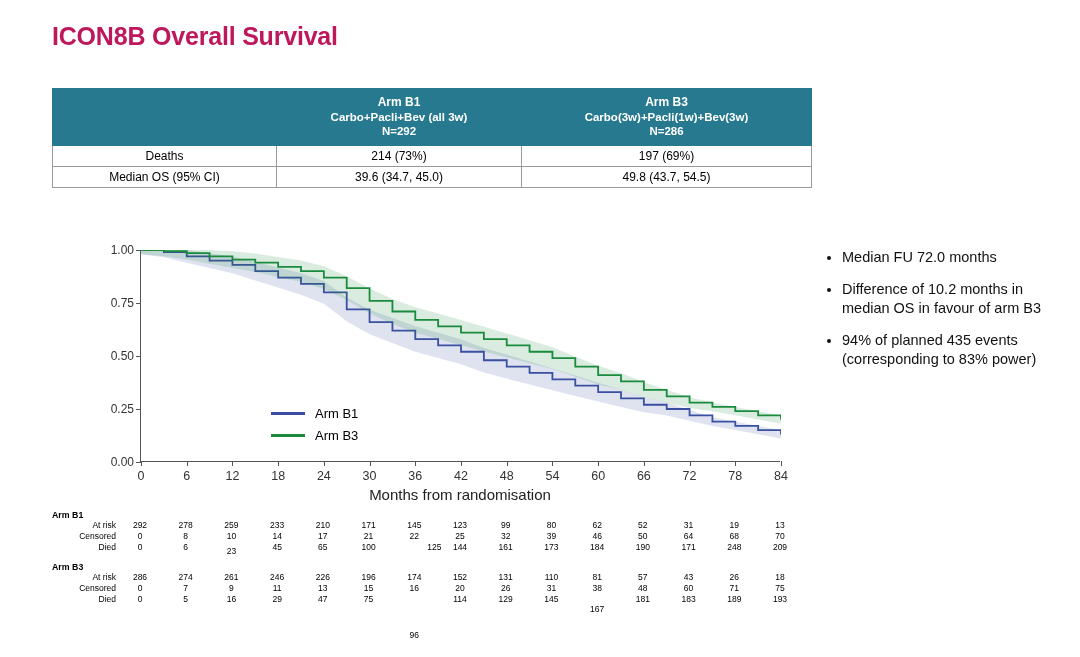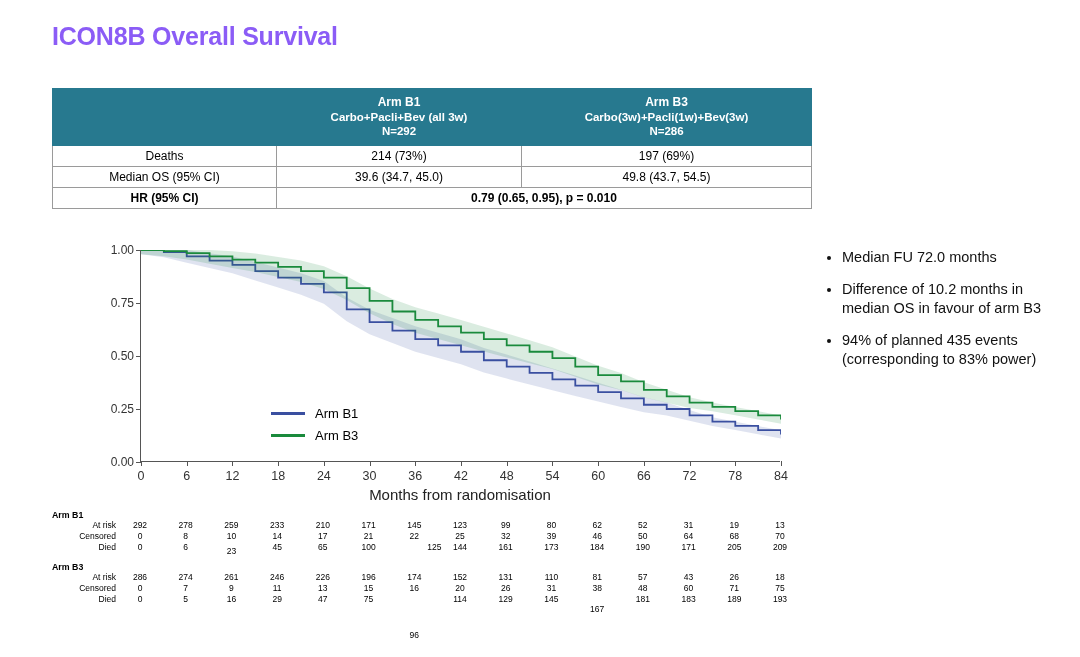--- a/index.html
+++ b/index.html
@@ -20,21 +20,21 @@
     left: 0; top: 0;
     width: 1080px;
     height: 657px;
   }
   .title {
     position: absolute;
     left: 52px;
     top: 22px;
     font-size: 25px;
     font-weight: bold;
-    color: #8b5cf6;
+    color: #be185d;
     letter-spacing: -0.2px;
   }
   
   table.summary {
     position: absolute;
     left: 52px;
     top: 88px;
     width: 760px;
     border-collapse: collapse;
     font-size: 12px;
@@ -219,24 +219,20 @@
     </tr>
     <tr>
       <td class="rowlabel">Deaths</td>
       <td>214 (73%)</td>
       <td>197 (69%)</td>
     </tr>
     <tr>
       <td class="rowlabel">Median OS (95% CI)</td>
       <td>39.6 (34.7, 45.0)</td>
       <td>49.8 (43.7, 54.5)</td>
-    </tr>
-    <tr>
-      <td class="rowlabel bold">HR (95% CI)</td>
-      <td class="bold" colspan="2">0.79 (0.65, 0.95), p = 0.010</td>
     </tr>
   </tbody>
     </table>
 
   <div class="chart-area">
     <div class="plot" id="plot">
       <svg id="curves" width="640" height="212" viewBox="0 0 640 212" preserveAspectRatio="none" style="position:absolute;left:0;top:0;">
           <path d="M0,0 L22.857142857142854,0 L45.71428571428571,0.027539732101814707 L68.57142857142857,3.2339124906747827 L91.42857142857142,6.500925797517823 L114.28571428571429,11.960815524837471 L137.14285714285714,17.504901081568818 L160,23.143443065240547 L182.85714285714283,31.005514229007645 L205.71428571428572,47.45888538651644 L228.57142857142858,59.78992768941413 L251.42857142857142,68.00353250642036 L274.2857142857143,76.34304991152726 L297.14285714285717,82.69024655487556 L320,89.16528344610387 L342.85714285714283,97.886713929559 L365.71428571428567,104.61150187683025 L388.57142857142856,111.45505986782584 L411.42857142857144,118.41130688024207 L434.28571428571433,125.47274476194725 L457.14285714285717,132.6305525245952 L480,139.8746972726718 L502.85714285714283,147.19406037297722 L525.7142857142857,152.45657727788966 L548.5714285714286,159.88938924405178 L571.4285714285714,167.35900503852906 L594.2857142857143,171.8241228837506 L617.1428571428571,176.0641228837506 L640,180.3041228837506 L640,188.5758771162494 L617.1428571428571,184.33587711624938 L594.2857142857143,180.0958771162494 L571.4285714285714,176.08099496147094 L548.5714285714286,170.83061075594821 L525.7142857142857,165.54342272211034 L502.85714285714283,162.3259396270228 L480,156.92530272732822 L457.14285714285717,151.44944747540478 L434.28571428571433,145.88725523805275 L411.42857142857144,140.2286931197579 L388.57142857142856,134.46494013217418 L365.71428571428567,128.58849812316976 L342.85714285714283,122.59328607044101 L320,114.35471655389611 L297.14285714285717,108.10975344512441 L274.2857142857143,101.73695008847275 L251.42857142857142,93.11646749357966 L228.57142857142858,84.37007231058585 L205.71428571428572,71.26111461348356 L182.85714285714283,53.79448577099234 L160,44.69655693475946 L137.14285714285714,37.61509891843119 L114.28571428571429,30.439184475162506 L91.42857142857142,23.179074202482155 L68.57142857142857,17.966087509325234 L45.71428571428571,12.692460267898184 L22.857142857142854,7.3711909404864855 L0,4.1358771162493895 Z" fill="#3a4fa0" fill-opacity="0.16" stroke="none"></path>
           <path d="M0,0 L22.857142857142854,0 L22.857142857142854,2.1200000000000045 L45.71428571428571,2.1200000000000045 L45.71428571428571,6.360000000000014 L68.57142857142857,6.360000000000014 L68.57142857142857,10.600000000000023 L91.42857142857142,10.600000000000023 L91.42857142857142,14.840000000000003 L114.28571428571429,14.840000000000003 L114.28571428571429,21.19999999999999 L137.14285714285714,21.19999999999999 L137.14285714285714,27.560000000000002 L160,27.560000000000002 L160,33.920000000000016 L182.85714285714283,33.920000000000016 L182.85714285714283,42.39999999999998 L205.71428571428572,42.39999999999998 L205.71428571428572,59.360000000000014 L228.57142857142858,59.360000000000014 L228.57142857142858,72.07999999999998 L251.42857142857142,72.07999999999998 L251.42857142857142,80.56 L274.2857142857143,80.56 L274.2857142857143,89.04 L297.14285714285717,89.04 L297.14285714285717,95.39999999999999 L320,95.39999999999999 L320,101.75999999999999 L342.85714285714283,101.75999999999999 L342.85714285714283,110.24000000000001 L365.71428571428567,110.24000000000001 L365.71428571428567,116.6 L388.57142857142856,116.6 L388.57142857142856,122.96000000000001 L411.42857142857144,122.96000000000001 L411.42857142857144,129.32 L434.28571428571433,129.32 L434.28571428571433,135.68 L457.14285714285717,135.68 L457.14285714285717,142.04 L480,142.04 L480,148.4 L502.85714285714283,148.4 L502.85714285714283,154.76 L525.7142857142857,154.76 L525.7142857142857,159 L548.5714285714286,159 L548.5714285714286,165.36 L571.4285714285714,165.36 L571.4285714285714,171.72 L594.2857142857143,171.72 L594.2857142857143,175.96 L617.1428571428571,175.96 L617.1428571428571,180.2 L640,180.2 L640,184.44" fill="none" stroke="#3a4fa0" stroke-width="1.8"></path>
           <path d="M0,0 L22.857142857142854,0 L45.71428571428571,0 L68.57142857142857,0 L91.42857142857142,1.20092579751784 L114.28571428571429,3.4808155248374817 L137.14285714285714,6.904901081568795 L160,10.423443065240548 L182.85714285714283,16.16551422900764 L205.71428571428572,26.258885386516454 L228.57142857142858,38.58992768941414 L251.42857142857142,48.923532506420344 L274.2857142857143,57.26304991152725 L297.14285714285717,63.61024655487557 L320,70.08528344610389 L342.85714285714283,76.686713929559 L365.71428571428567,83.41150187683024 L388.57142857142856,90.25505986782584 L411.42857142857144,97.21130688024208 L434.28571428571433,106.39274476194726 L457.14285714285717,115.67055252459522 L480,122.91469727267179 L502.85714285714283,132.3540603729772 L525.7142857142857,139.7365772778897 L548.5714285714286,147.16938924405179 L571.4285714285714,152.51900503852906 L594.2857142857143,156.98412288375062 L617.1428571428571,161.22412288375062 L640,165.4641228837506 L640,173.73587711624938 L617.1428571428571,169.4958771162494 L594.2857142857143,165.2558771162494 L571.4285714285714,161.2409949614709 L548.5714285714286,158.11061075594822 L525.7142857142857,152.8234227221103 L502.85714285714283,147.4859396270228 L480,139.9653027273282 L457.14285714285717,134.4894474754048 L434.28571428571433,126.80725523805275 L411.42857142857144,119.02869311975793 L388.57142857142856,113.26494013217416 L365.71428571428567,107.38849812316973 L342.85714285714283,101.39328607044102 L320,95.27471655389613 L297.14285714285717,89.02975344512443 L274.2857142857143,82.65695008847274 L251.42857142857142,74.03646749357966 L228.57142857142858,63.17007231058585 L205.71428571428572,50.06111461348357 L182.85714285714283,38.95448577099236 L160,31.976556934759458 L137.14285714285714,27.015098918431164 L114.28571428571429,21.959184475162516 L91.42857142857142,17.879074202482172 L68.57142857142857,13.726087509325225 L45.71428571428571,9.512460267898206 L22.857142857142854,6.311190940486483 L0,4.1358771162493895 Z" fill="#1a8a3c" fill-opacity="0.16" stroke="none"></path>
@@ -343,21 +339,21 @@
           <div class="cell" style="left: 137.143px; top: 32px;">45</div>
           <div class="cell" style="left: 182.857px; top: 32px;">65</div>
           <div class="cell" style="left: 228.571px; top: 32px;">100</div>
           <div class="cell" style="left: 274.286px; top: 32px; margin-left: 20px;">125</div>
           <div class="cell" style="left: 320px; top: 32px;">144</div>
           <div class="cell" style="left: 365.714px; top: 32px;">161</div>
           <div class="cell" style="left: 411.429px; top: 32px;">173</div>
           <div class="cell" style="left: 457.143px; top: 32px;">184</div>
           <div class="cell" style="left: 502.857px; top: 32px;">190</div>
           <div class="cell" style="left: 548.571px; top: 32px;">171</div>
-          <div class="cell" style="left: 594.286px; top: 32px;">205</div>
+          <div class="cell" style="left: 594.286px; top: 32px;">248</div>
           <div class="cell" style="left: 640px; top: 32px;">209</div>
         </div>
       </div>
       <div class="grp">
         <div class="arm">Arm B3</div>
         <div class="rowlab" style="top: 10px;">At risk</div>
         <div class="cells">
           <div class="cell" style="left: 0px; top: 10px;">286</div>
           <div class="cell" style="left: 45.7143px; top: 10px;">274</div>
           <div class="cell" style="left: 91.4286px; top: 10px;">261</div>

